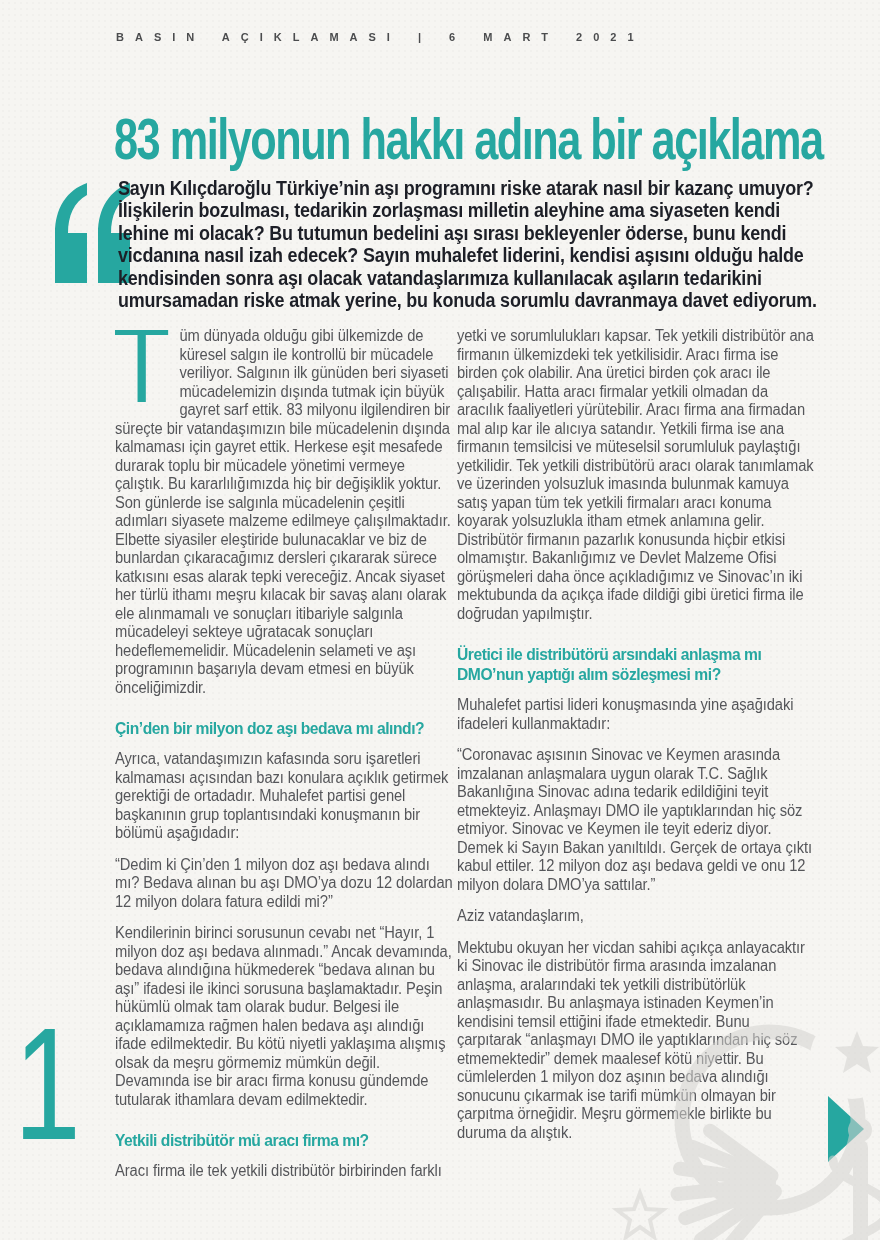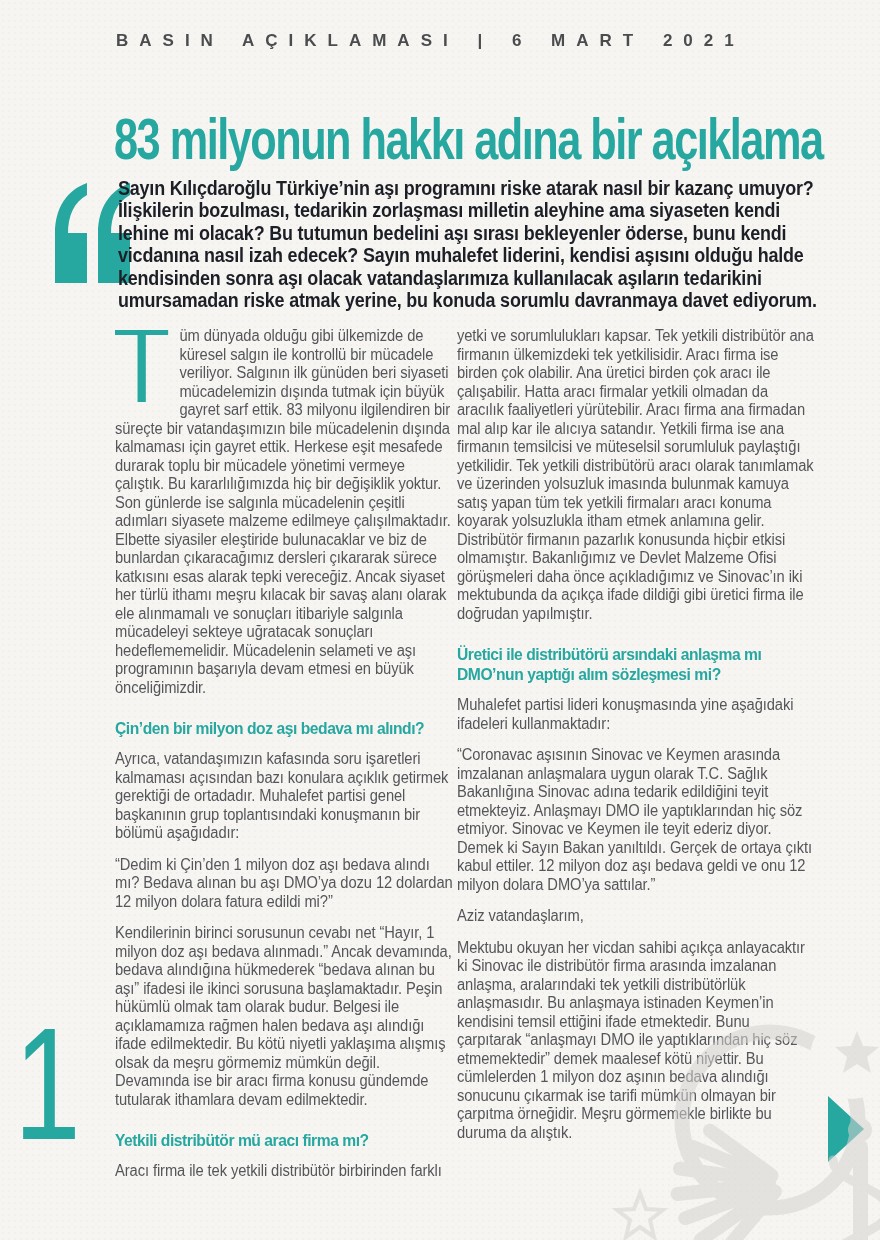--- a/index.html
+++ b/index.html
@@ -5,21 +5,21 @@
   html,body{margin:0;padding:0;background:#e8e7e5;}
   .page{
     position:relative;width:880px;height:1240px;margin:0 auto;overflow:hidden;
     background:#f6f5f2;
     background-image:radial-gradient(rgba(0,0,0,0.018) 1px, transparent 1.2px);
     background-size:6px 6px;
     font-family:"Liberation Sans", sans-serif;
   }
   .kicker{
     position:absolute;top:31px;left:116px;white-space:nowrap;
-    font-size:17px;font-weight:bold;letter-spacing:11px;word-spacing:3px;color:#4b4c4e;
+    font-size:11px;font-weight:bold;letter-spacing:11px;word-spacing:3px;color:#4b4c4e;
   }
   .title{
     position:absolute;top:106px;left:114px;white-space:nowrap;
     font-size:57px;font-weight:bold;letter-spacing:-2px;color:#26a7a0;
     transform:scaleX(0.76);transform-origin:left top;
   }
   .lead-quote-mark{position:absolute;left:54px;top:183px;}
   .lead{
     position:absolute;top:177px;left:118px;width:766px;
     font-size:19.5px;line-height:22.4px;font-weight:bold;letter-spacing:-0.2px;color:#1d1f27;

